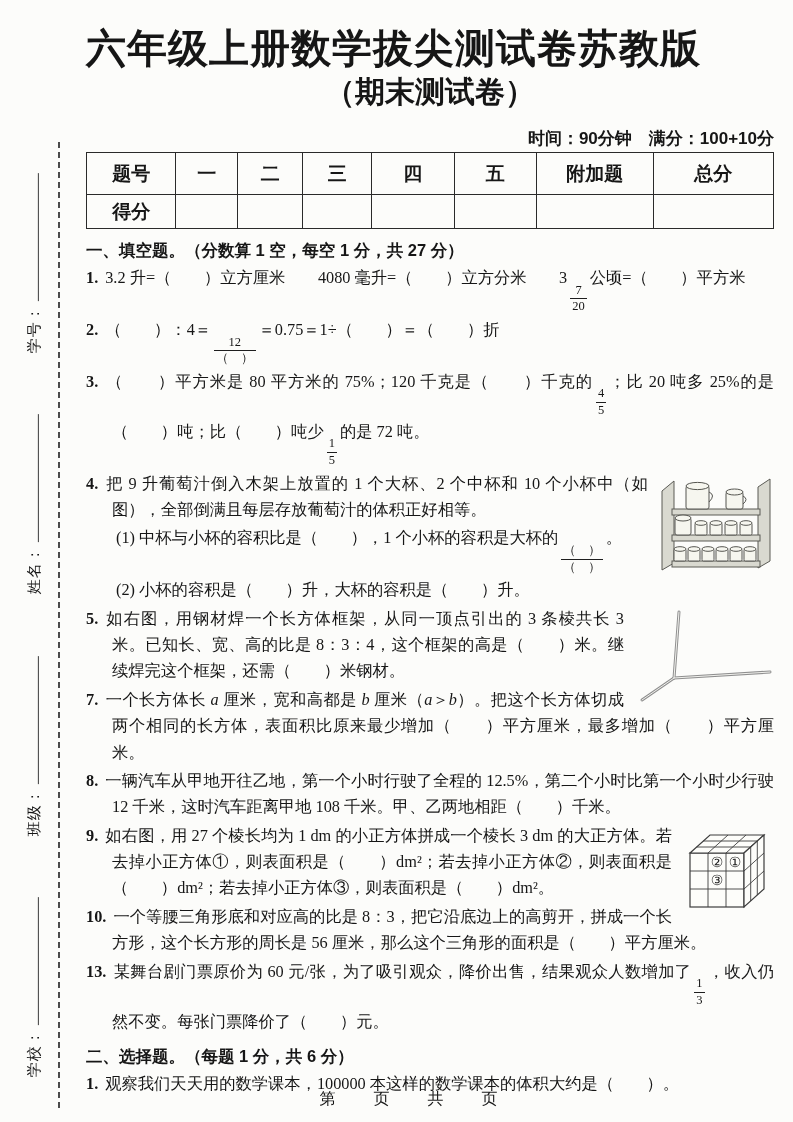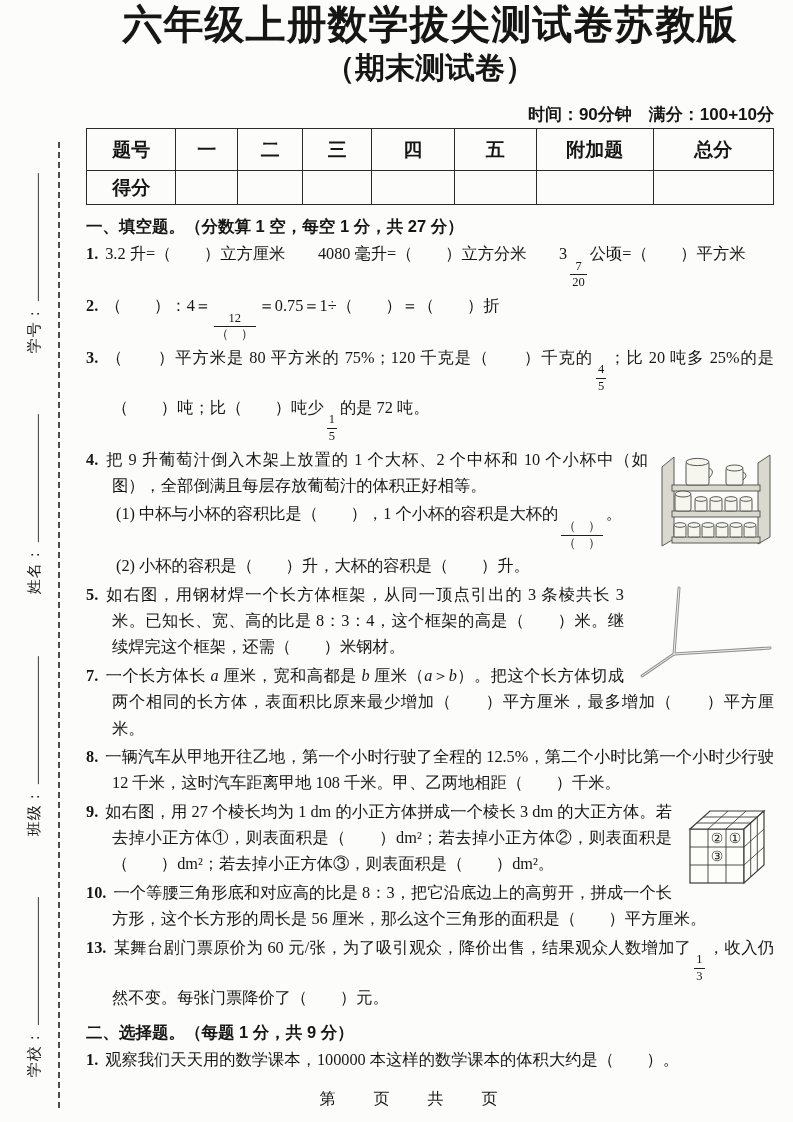--- a/index.html
+++ b/index.html
@@ -16,21 +16,21 @@
   }
   .mfield{flex:1;display:flex;align-items:center;justify-content:center;overflow:visible;}
   .mfield-inner{
     transform:rotate(-90deg);white-space:nowrap;
     font-size:15px;letter-spacing:1px;display:flex;align-items:baseline;width:230px;
   }
   .blank-line{display:inline-block;width:128px;height:0.95em;border-bottom:1.4px solid #3c3c3c;margin-left:4px;}
   
   .content{position:absolute;left:86px;top:0;width:688px;}
   .title{
-    text-align:center;
+    margin-top:24px;text-align:left;
     font-family:"Liberation Sans","DejaVu Sans",sans-serif;
     font-weight:900;font-size:40px;letter-spacing:1px;line-height:1.2;
   }
   .subtitle{
     text-align:center;font-family:"Liberation Sans","DejaVu Sans",sans-serif;
     font-weight:700;font-size:30px;
   }
   .exam-info{
     text-align:right;font-family:"Liberation Sans","DejaVu Sans",sans-serif;
     font-weight:700;font-size:17px;margin-top:14px;margin-bottom:2px;
@@ -282,21 +282,21 @@
       <span class="qnum">10.</span><span>一个等腰三角形底和对应高的比是 8：3，把它沿底边上的高剪开，拼成一个长方形，这个长方形的周长是 56 厘米，那么这个三角形的面积是（　　）平方厘米。</span>
     </div>
 
     <div class="q">
       <span class="qnum">13.</span><span>某舞台剧门票原价为 60 元/张，为了吸引观众，降价出售，结果观众人数增加了</span><span class="frac">
           <span class="num">1</span>
           <span class="den">3</span>
         </span><span>，收入仍然不变。每张门票降价了（　　）元。</span>
     </div>
 
-    <div class="sec-heading">二、选择题。（每题 1 分，共 9 分）</div>
+    <div class="sec-heading">二、选择题。（每题 1 分，共 6 分）</div>
 
     <div class="q">
       <span class="qnum">1.</span><span>观察我们天天用的数学课本，100000 本这样的数学课本的体积大约是（　　）。</span>
     </div>
 
   </div>
 
   <div class="footer">第　页　共　页</div>
 
 </div>

